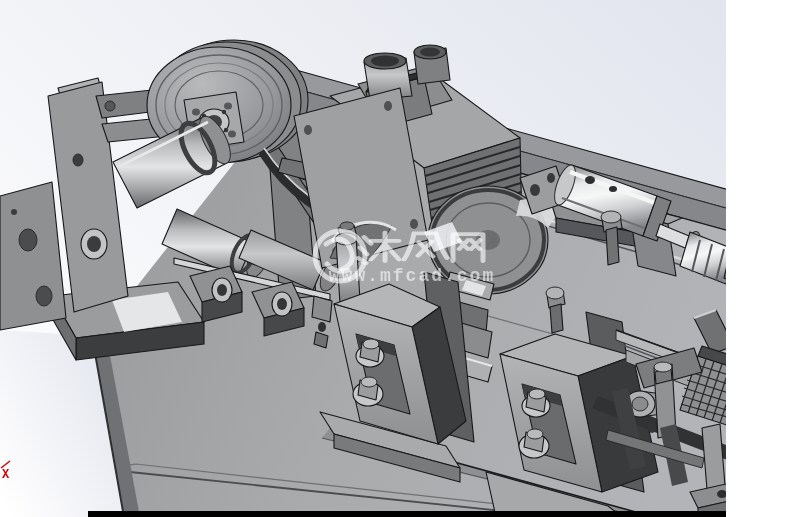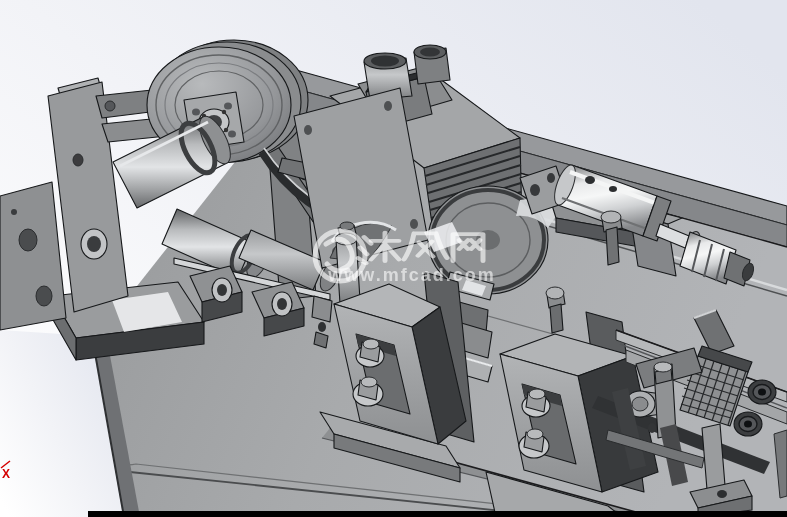--- a/index.html
+++ b/index.html
@@ -1,17 +1,17 @@
 <!DOCTYPE html>
 <html><head>
 <meta charset="utf-8">
 <style>
   html,body{margin:0;padding:0;background:#ffffff;}
-  #stage{position:relative;width:787px;height:517px;overflow:hidden;
-         font-family:Liberation Sans, sans-serif;}
+  #stage{position:relative;width:726px;height:517px;overflow:hidden;
+         font-family:Liberation Mono, monospace;}
   svg{display:block}
   .e{stroke:#16181a;stroke-width:1.1;stroke-linejoin:round;}
   .e2{stroke:#2a2c2e;stroke-width:1;stroke-linejoin:round;}
   .noe{stroke:none;}
   .wm{stroke:rgba(255,255,255,0.62);stroke-width:5;fill:none;
       stroke-linecap:round;stroke-linejoin:round;}
   .fin{stroke:#26282a;stroke-width:2;}
   .mesh{stroke:#26282a;stroke-width:1.2;}
   .railhi{stroke:#d8dadc;stroke-width:2.5;}
   .raillo{stroke:#4e5052;stroke-width:1.5;}

